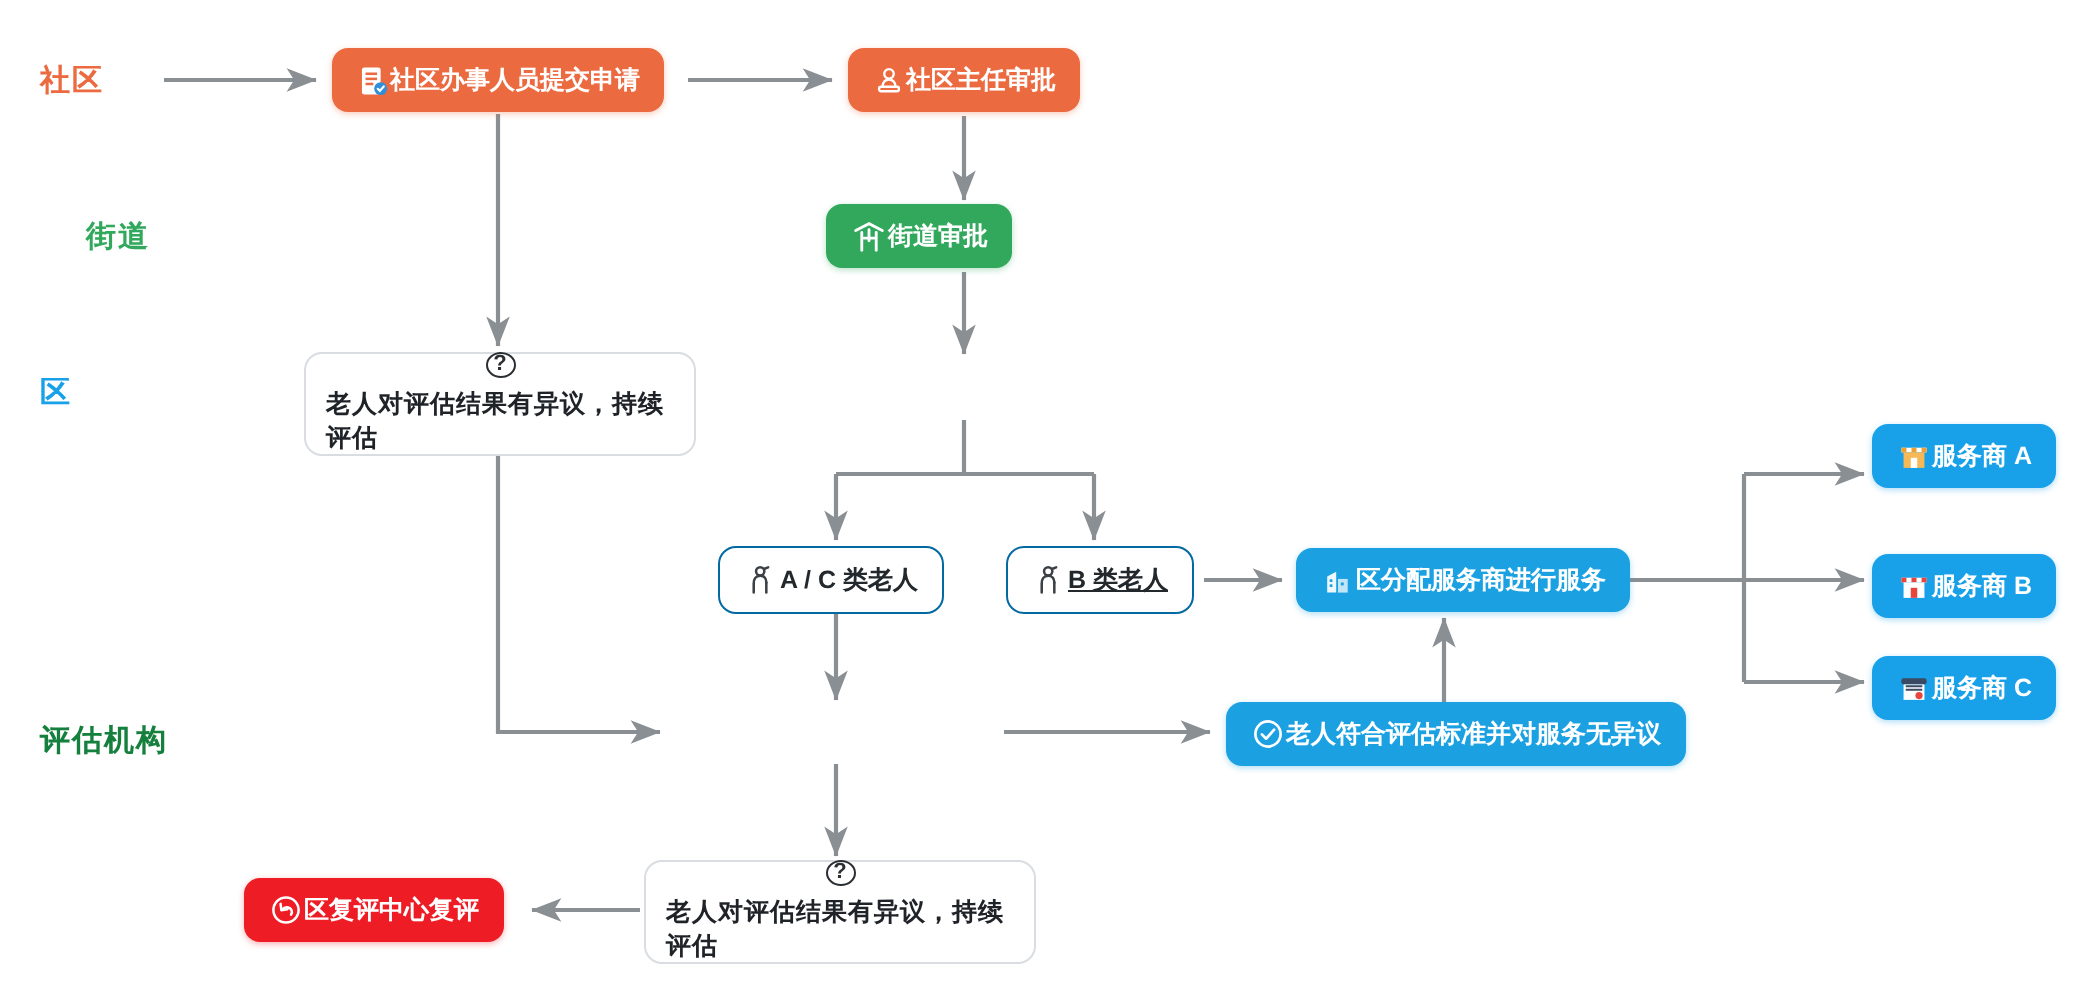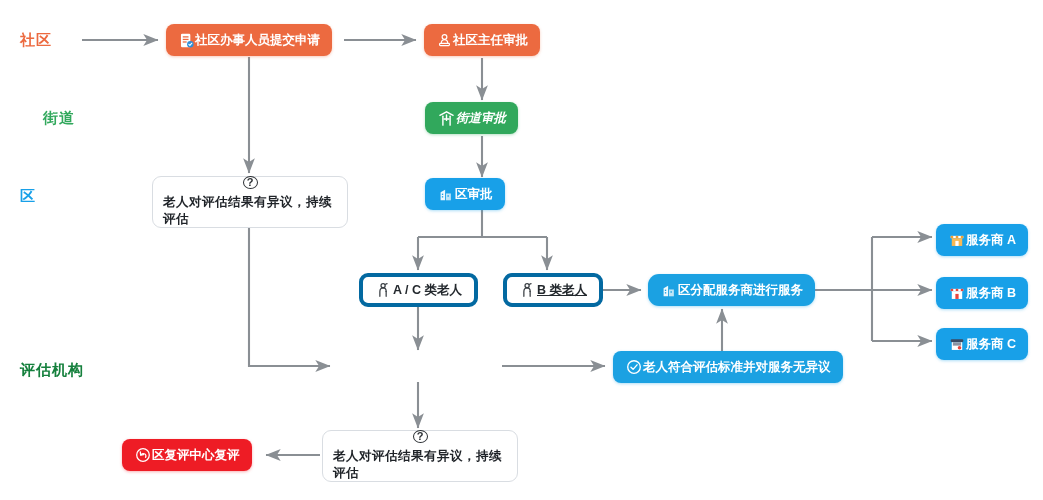--- a/index.html
+++ b/index.html
@@ -28,21 +28,21 @@
   .node .lbl { display: block; }
 
   .pill { height: 32px; color: #ffffff; border-radius: 8px; }
   .pill.orange  { background: #ec6a40; box-shadow: 0 1px 3px rgba(236,106,64,.35); }
   .pill.green   { background: #31a85c; box-shadow: 0 1px 3px rgba(49,168,92,.35); }
   .pill.blue    { background: #18a0e8; box-shadow: 0 1px 3px rgba(24,160,232,.35); }
   .pill.blue2   { background: #1ba1e2; box-shadow: 0 1px 3px rgba(27,161,226,.35); }
   .pill.red     { background: #ee1c25; box-shadow: 0 1px 3px rgba(238,28,37,.35); }
 
   .ghost {
-    background: #ffffff; border: 4px solid #0369a1; border-radius: 9px;
+    background: #ffffff; border: 1px solid #0369a1; border-radius: 9px;
     color: #23282d; height: 34px;
   }
   .note {
     position: absolute; background: #ffffff; border: 1px solid #d9dde2;
     border-radius: 9px; display: flex; flex-direction: column;
     align-items: center; justify-content: center; gap: 5px;
     color: #1f2328; font-size: 12.5px; font-weight: bold; padding: 6px 10px;
   }
   .note .q { font-size: 14px; line-height: 1; color: #2b2f33; }
   .note .txt { letter-spacing: .5px; }
@@ -123,45 +123,33 @@
     <span class="ico">
       <svg width="17" height="17" viewBox="0 0 20 20" fill="none" stroke="#ffffff" stroke-width="1.4">
         <circle cx="10" cy="5.8" r="2.8"></circle>
         <path d="M6.2,13.2 c0,-2.4 1.7,-4.1 3.8,-4.1 c2.1,0 3.8,1.7 3.8,4.1" stroke-linecap="round"></path>
         <rect x="4.2" y="13.4" width="11.6" height="2.6" rx="1"></rect>
       </svg>
     </span>
     <span class="lbl">社区主任审批</span>
   </div>
 
-  <div class="node pill green" style="left:425px;top:102px;font-style:italic;">
+  <div class="node pill green" style="left:413px;top:102px;">
     <span class="ico">
       <svg width="19" height="19" viewBox="0 0 20 20" fill="none" stroke="#ffffff" stroke-width="1.5" stroke-linecap="round">
         <path d="M3,6.6 L10,3 L17,6.6"></path>
         <path d="M6.2,7.6 L6.2,17"></path>
         <path d="M13.8,7.6 L13.8,17"></path>
         <path d="M10,6.2 L10,12"></path>
         <path d="M7.4,10.6 L12.6,10.6"></path>
       </svg>
     </span>
     <span class="lbl">街道审批</span>
   </div>
 
-  <div class="node pill blue" style="left:425px;top:178px;">
-    <span class="ico">
-      <svg width="18" height="18" viewBox="0 0 20 20">
-        <path d="M4,17 L4,8 L9,5.4 L9,17 Z" fill="#ffffff" opacity=".92"></path>
-        <path d="M10,17 L10,9.4 L15.4,9.4 L15.4,17 Z" fill="#ffffff" opacity=".72"></path>
-        <rect x="5.4" y="9.6" width="1.5" height="1.5" fill="#18a0e8"></rect>
-        <rect x="5.4" y="12.4" width="1.5" height="1.5" fill="#18a0e8"></rect>
-        <rect x="11.6" y="11.4" width="1.6" height="1.6" fill="#18a0e8"></rect>
-      </svg>
-    </span>
-    <span class="lbl">区审批</span>
-  </div>
 
   <div class="node ghost" style="left:359px;top:273px;">
     <span class="ico">
       <svg width="18" height="18" viewBox="0 0 20 20" fill="none" stroke="#3b4045" stroke-width="1.4" stroke-linecap="round">
         <circle cx="9" cy="5.2" r="2.3"></circle>
         <path d="M11.1,3.9 L13.4,3.0"></path>
         <path d="M9,7.6 c-2.5,0 -3.6,2 -3.6,4.3 L5.4,17"></path>
         <path d="M9,7.6 c2.4,0 3.4,1.8 3.4,3.8"></path>
         <path d="M12.4,11.4 L12.4,17"></path>
       </svg>
@@ -175,21 +163,21 @@
         <circle cx="9" cy="5.2" r="2.3"></circle>
         <path d="M11.1,3.9 L13.4,3.0"></path>
         <path d="M9,7.6 c-2.5,0 -3.6,2 -3.6,4.3 L5.4,17"></path>
         <path d="M9,7.6 c2.4,0 3.4,1.8 3.4,3.8"></path>
         <path d="M12.4,11.4 L12.4,17"></path>
       </svg>
     </span>
     <span class="lbl">B 类老人</span>
   </div>
 
-  <div class="node pill blue2" style="left:648px;top:274px;border-radius:11px;">
+  <div class="node pill blue2" style="left:648px;top:274px;">
     <span class="ico">
       <svg width="18" height="18" viewBox="0 0 20 20">
         <path d="M4,17 L4,8 L9,5.4 L9,17 Z" fill="#ffffff" opacity=".92"></path>
         <path d="M10,17 L10,9.4 L15.4,9.4 L15.4,17 Z" fill="#ffffff" opacity=".72"></path>
         <rect x="5.4" y="9.6" width="1.5" height="1.5" fill="#1ba1e2"></rect>
         <rect x="5.4" y="12.4" width="1.5" height="1.5" fill="#1ba1e2"></rect>
         <rect x="11.6" y="11.4" width="1.6" height="1.6" fill="#1ba1e2"></rect>
       </svg>
     </span>
     <span class="lbl">区分配服务商进行服务</span>
@@ -210,21 +198,21 @@
     <span class="ico">
       <svg width="18" height="18" viewBox="0 0 20 20" fill="none" stroke="#ffffff" stroke-width="1.4">
         <circle cx="10" cy="10" r="7"></circle>
         <path d="M12.8,12.6 c1.0,-1.6 0.3,-3.6 -1.5,-4.0 c-1.3,-0.3 -2.6,0.2 -3.6,1.3" stroke-linecap="round"></path>
         <path d="M7.0,6.6 L7.4,10.1 L10.8,9.6" stroke-linecap="round" stroke-linejoin="round"></path>
       </svg>
     </span>
     <span class="lbl">区复评中心复评</span>
   </div>
 
-  <div class="node pill blue" style="left:936px;top:224px;">
+  <div class="node pill blue" style="left:936px;top:212px;">
     <span class="ico">
       <svg width="18" height="18" viewBox="0 0 20 20">
         <path d="M3,5.4 L17,5.4 L17,8 L3,8 Z" fill="#ffffff"></path>
         <path d="M3,5.4 L5.8,5.4 L5.8,8 L3,8 Z" fill="#f0a030"></path>
         <path d="M8.6,5.4 L11.4,5.4 L11.4,8 L8.6,8 Z" fill="#f0a030"></path>
         <path d="M14.2,5.4 L17,5.4 L17,8 L14.2,8 Z" fill="#f0a030"></path>
         <rect x="4.2" y="8" width="11.6" height="8.6" fill="#f7b955"></rect>
         <rect x="8.2" y="11" width="3.6" height="5.6" fill="#ffffff"></rect>
       </svg>
     </span>

